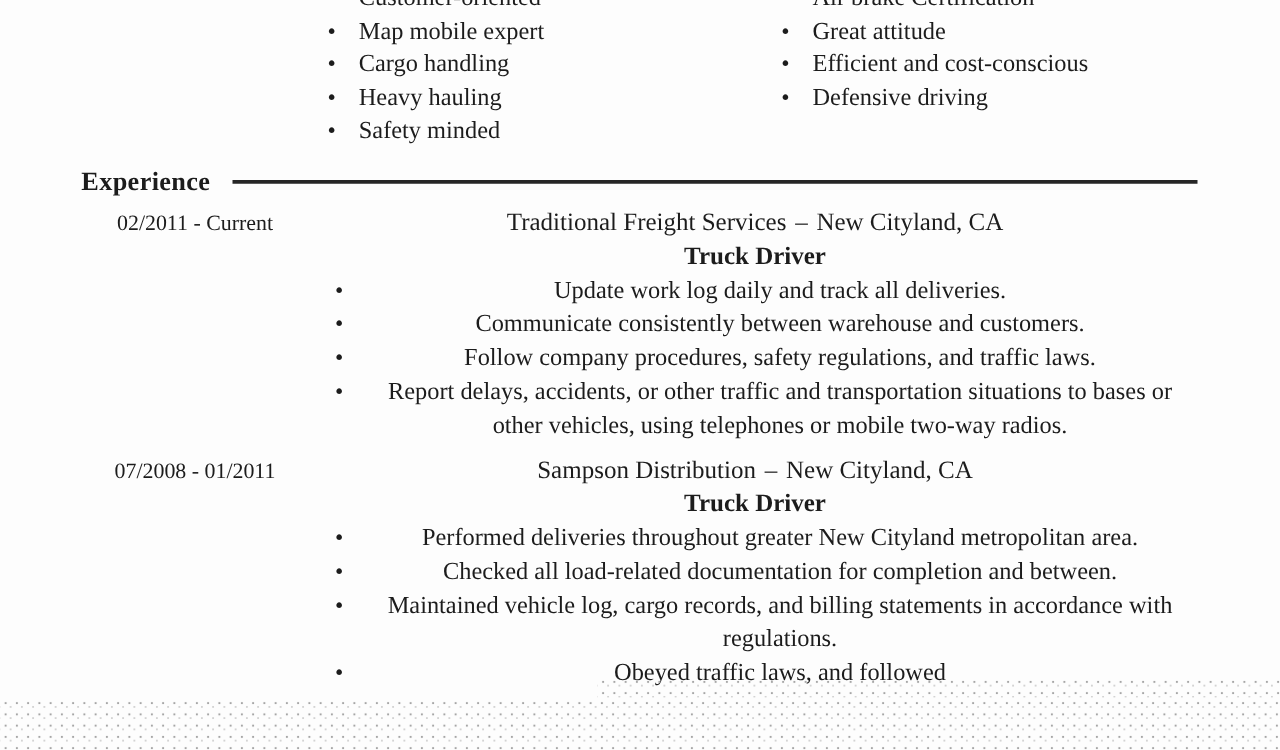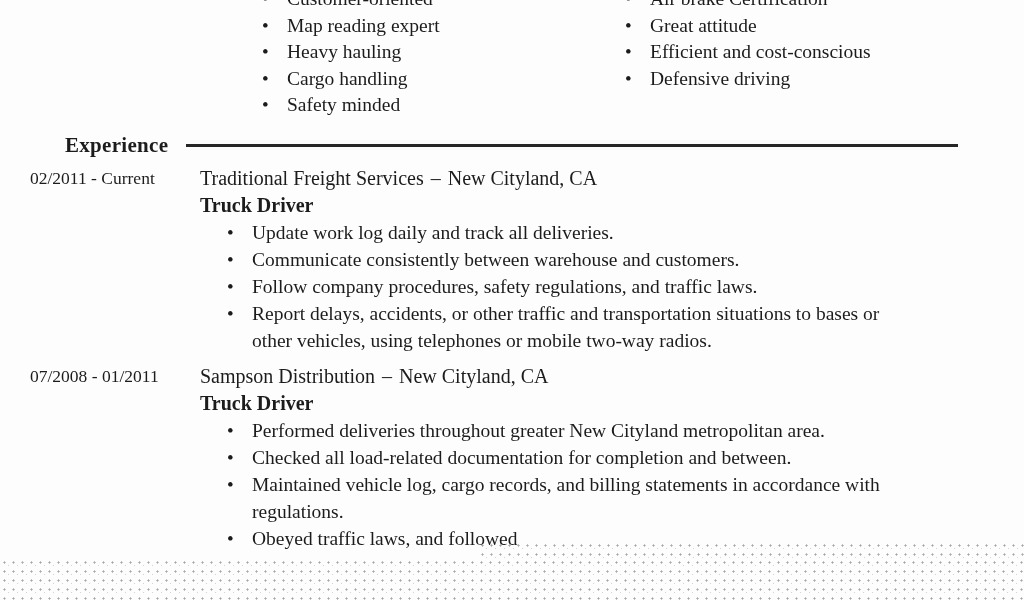--- a/index.html
+++ b/index.html
@@ -60,21 +60,22 @@
   .exp-rule {
     flex: 1;
     height: 2.5px;
     background: #262626;
     margin-left: 18px;
   }
 
   
   .job {
     display: flex;
-    margin: 7px 0 9px 30px;
+    margin: 7px 0 9px 71px;
+    text-align: center;
   }
   .job-dates {
     width: 170px;
     flex-shrink: 0;
     font-size: 17.5px;
     padding-top: 3px;
     white-space: nowrap;
   }
   .job-main { width: 726px; }
   .company-line {
@@ -120,23 +121,23 @@
   }
 </style>
 </head>
 <body>
 
 <div>
 
   <section class="skills">
     <ul class="col-left">
       <li><span>Customer-oriented</span></li>
-      <li><span>Map reading expert</span></li>
+      <li><span>Map mobile expert</span></li>
+      <li><span>Cargo handling</span></li>
       <li><span>Heavy hauling</span></li>
-      <li><span>Cargo handling</span></li>
       <li><span>Safety minded</span></li>
     </ul>
     <ul class="col-right">
       <li><span>Air brake Certification</span></li>
       <li><span>Great attitude</span></li>
       <li><span>Efficient and cost-conscious</span></li>
       <li><span>Defensive driving</span></li>
     </ul>
   </section>
 

